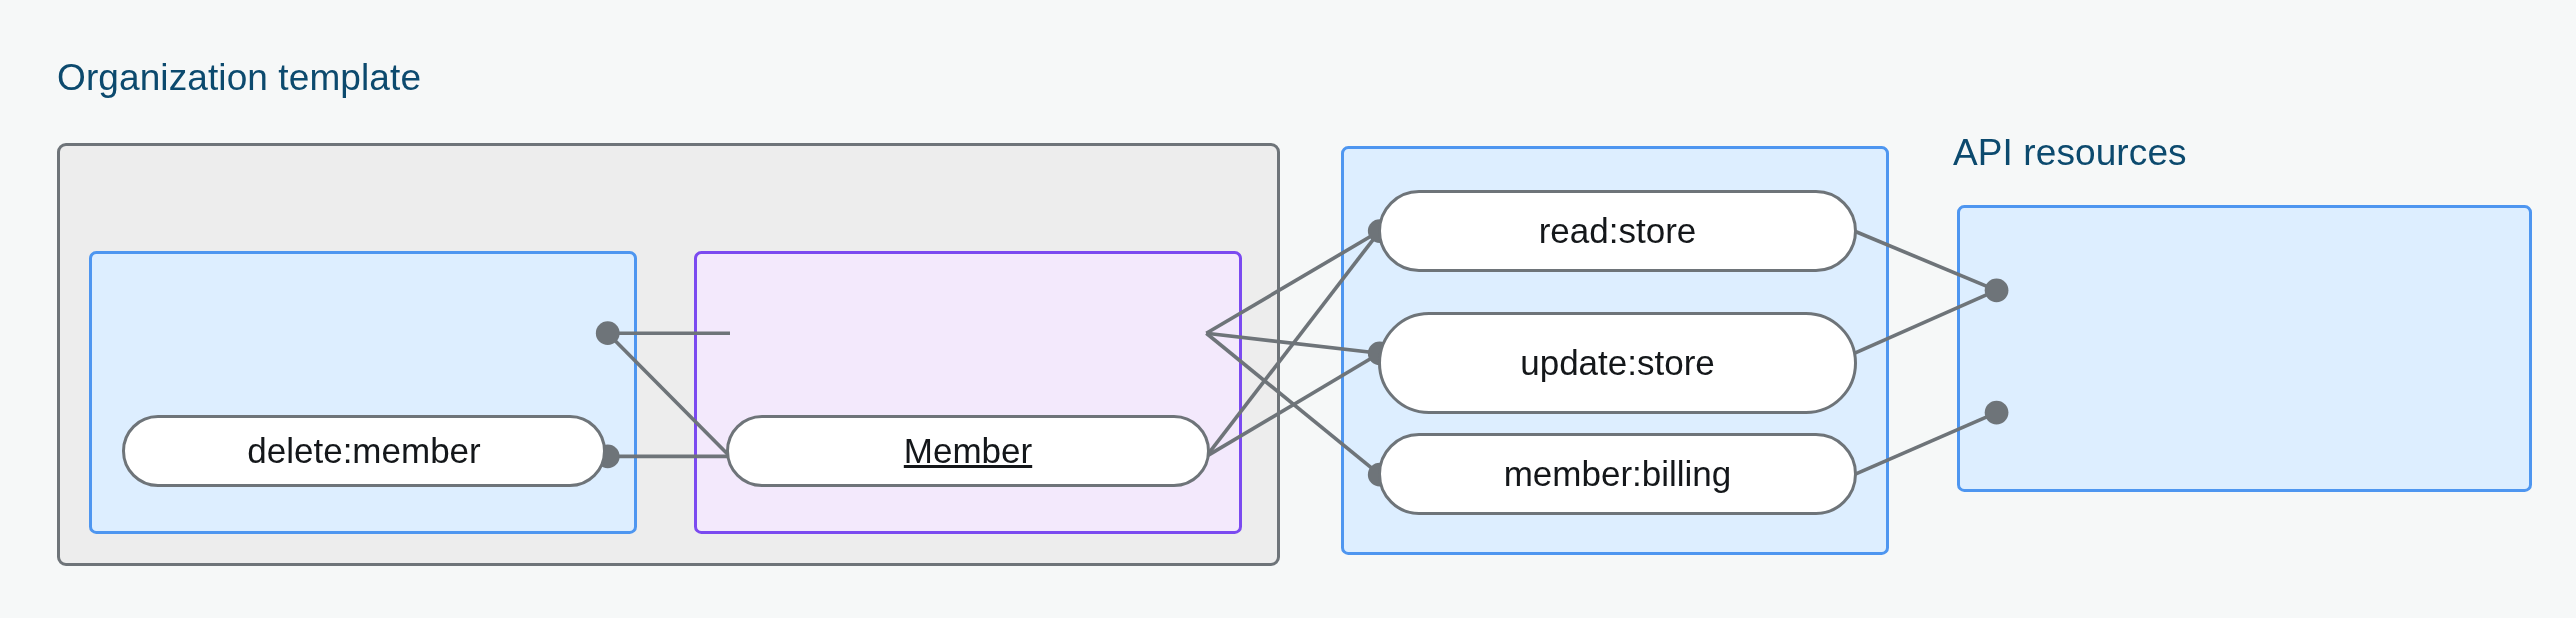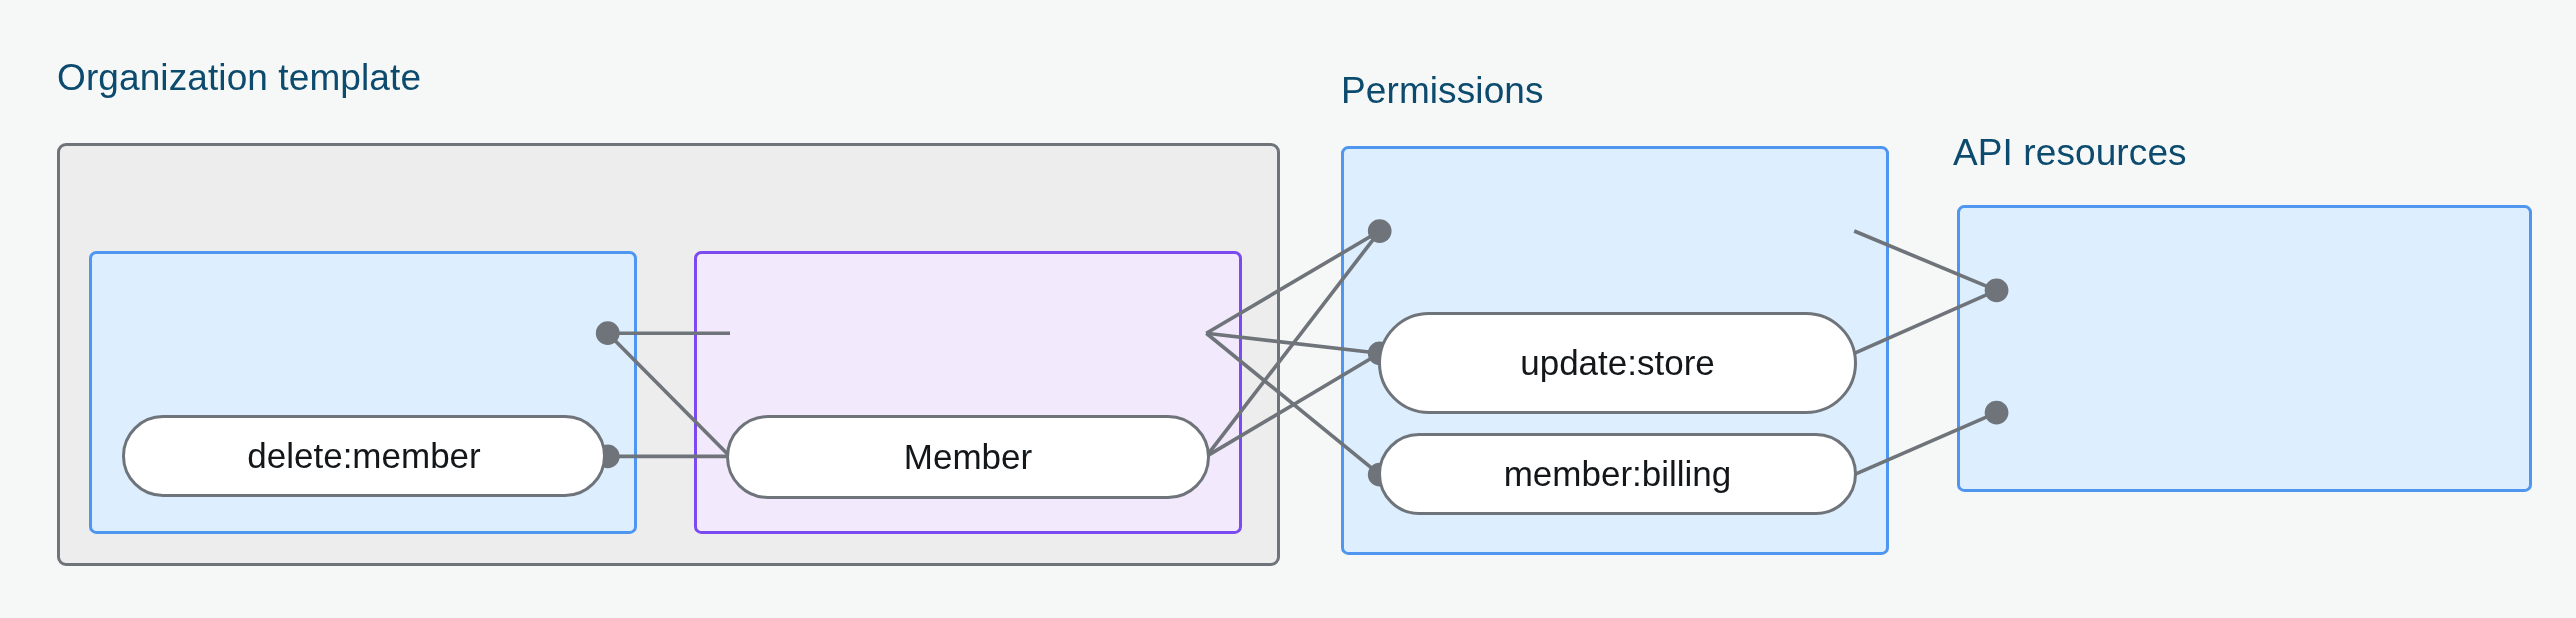--- a/index.html
+++ b/index.html
@@ -64,21 +64,20 @@
 <body>
 
 <div id="stage">
 
   <div class="caption" style="left:57px;top:57px;">Organization template</div>
 
   <div class="caption sub" style="left:88px;top:183px;">Organization permissions</div>
 
   <div class="caption sub" style="left:694px;top:183px;">Organization roles</div>
 
-  <div class="caption" style="left:1341px;top:70px;">Permissions</div>
 
   <div class="caption" style="left:1953px;top:132px;">API resources</div>
 
   <div class="box box-outer" style="left:57px;top:143px;width:1223px;height:423px;"></div>
 
   <div class="box box-blue" style="left:89px;top:251px;width:548px;height:283px;"></div>
 
   <div class="box box-purple" style="left:694px;top:251px;width:548px;height:283px;"></div>
 
   <div class="box box-blue" style="left:1341px;top:146px;width:548px;height:409px;"></div>
@@ -104,25 +103,26 @@
     <circle cx="666" cy="365" r="13"></circle>
     <circle cx="666" cy="500" r="13"></circle>
     <circle cx="1512" cy="253" r="13"></circle>
     <circle cx="1512" cy="387" r="13"></circle>
     <circle cx="1512" cy="520" r="13"></circle>
     <circle cx="2188" cy="318" r="13"></circle>
     <circle cx="2188" cy="452" r="13"></circle>
   </svg>
 
 
-  <div class="node" style="left:122px;top:415px;width:484px;height:82px;">delete:member</div>
+  <div class="node" style="left:122px;top:415px;width:484px;height:72px;">delete:member</div>
 
 
-  <div class="node" style="left:726px;top:415px;width:484px;height:84px;">Member</div>
+  <div class="node" style="left:726px;top:415px;width:484px;height:72px;text-decoration:underline;">Member</div>
 
+  <div class="node" style="left:1378px;top:190px;width:479px;height:82px;">read:store</div>
 
   <div class="node" style="left:1378px;top:312px;width:479px;height:102px;">update:store</div>
 
   <div class="node" style="left:1378px;top:433px;width:479px;height:82px;">member:billing</div>
 
 
 
 </div>
 
 

